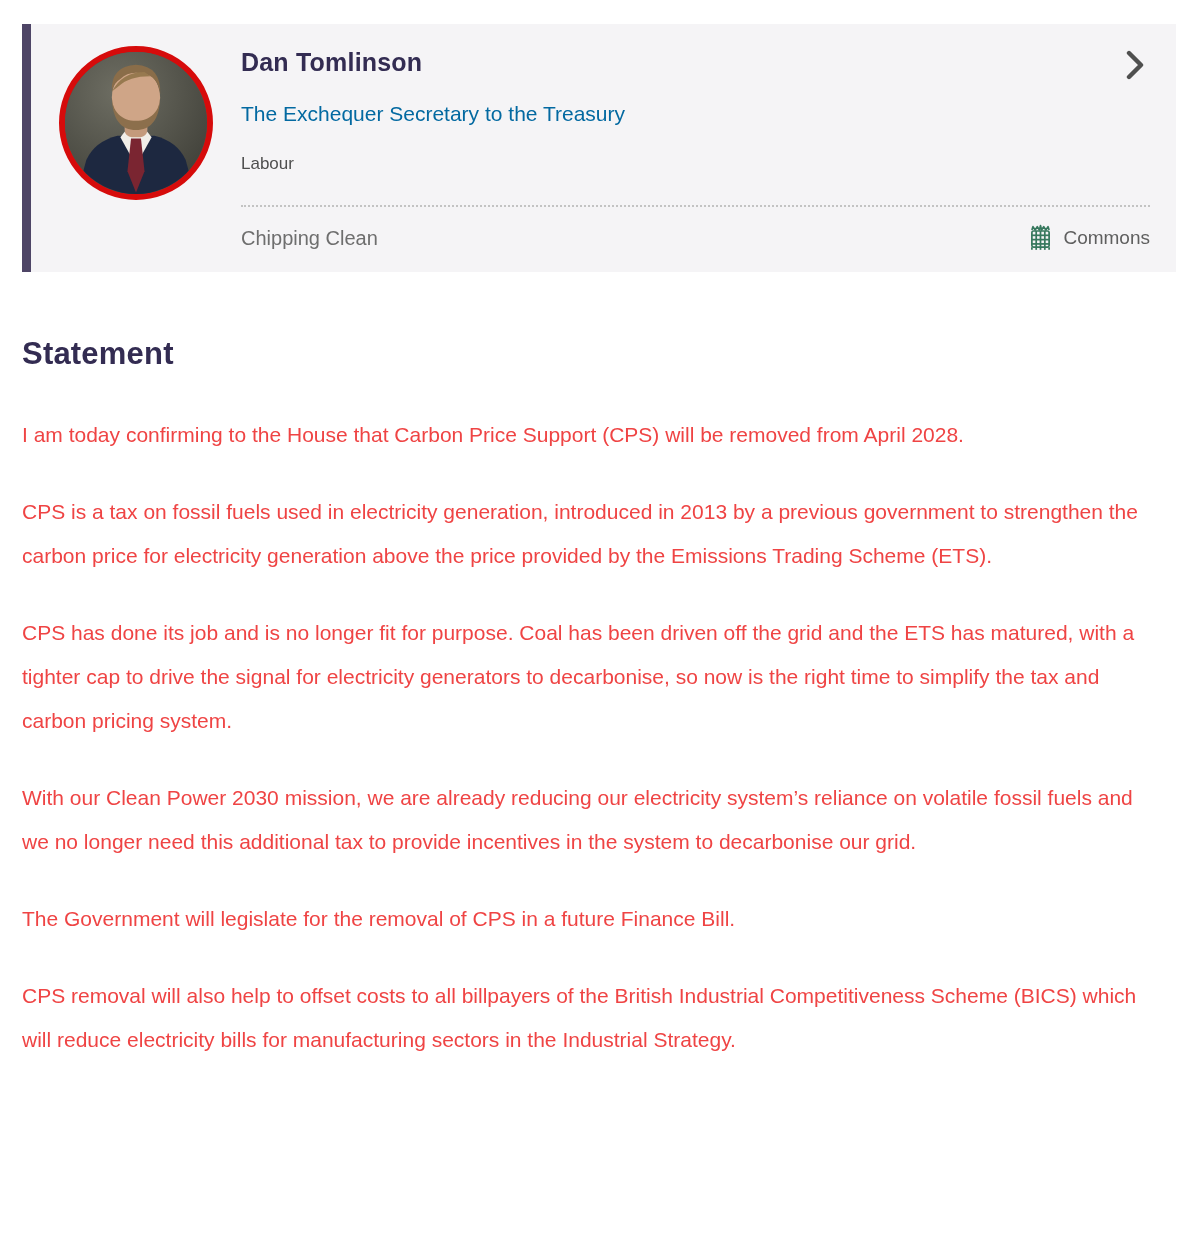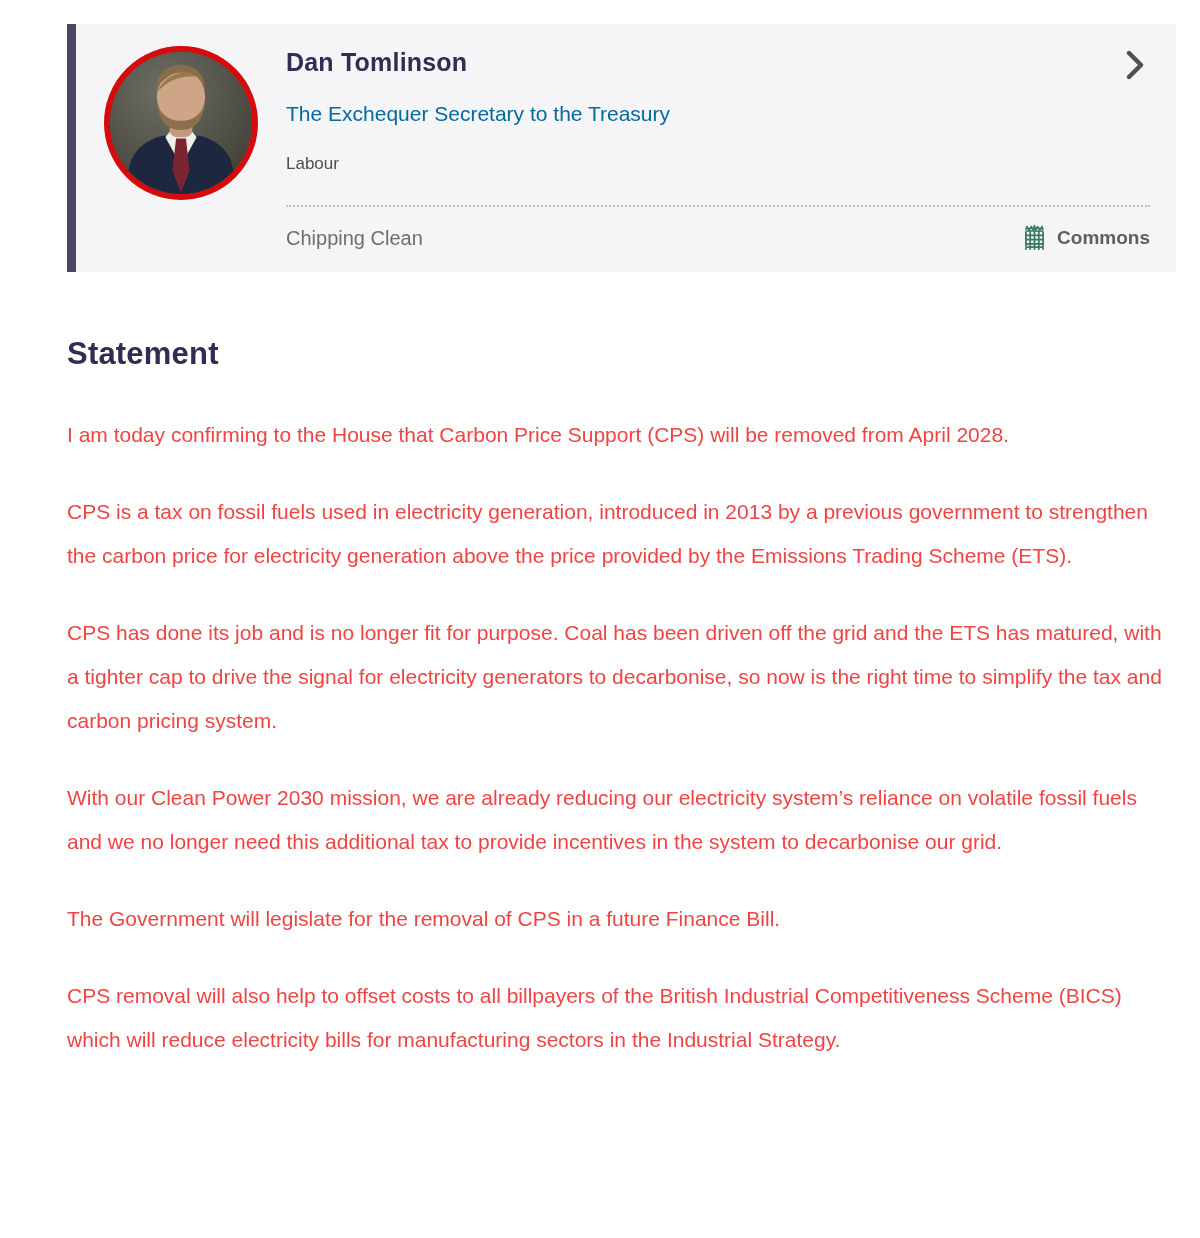--- a/index.html
+++ b/index.html
@@ -5,21 +5,20 @@
   html, body { margin: 0; padding: 0; }
   body {
     width: 1200px;
     background: #ffffff;
     font-family: "Liberation Sans", sans-serif;
     color: #4c4c4c;
   }
   .page {
     padding: 24px 24px 10px 22px;
     box-sizing: border-box;
-    margin-left: 45px;
   }
 
   
   .speaker-card {
     position: relative;
     display: flex;
     align-items: flex-start;
     background: #f5f4f6;
     border-left: 9px solid #4e4566;
     padding: 22px 26px 20px 28px;
@@ -72,21 +71,20 @@
     font-size: 20px;
     line-height: 27px;
     color: #6e6e6e;
   }
   .house-badge {
     display: flex;
     align-items: center;
     gap: 9px;
     font-size: 19px;
     color: #5f5f5f;
-    font-weight: bold;
   }
   .house-badge svg { display: block; }
 
   .chevron {
     position: absolute;
     top: 26px;
     right: 30px;
     width: 22px;
     height: 30px;
     cursor: pointer;

